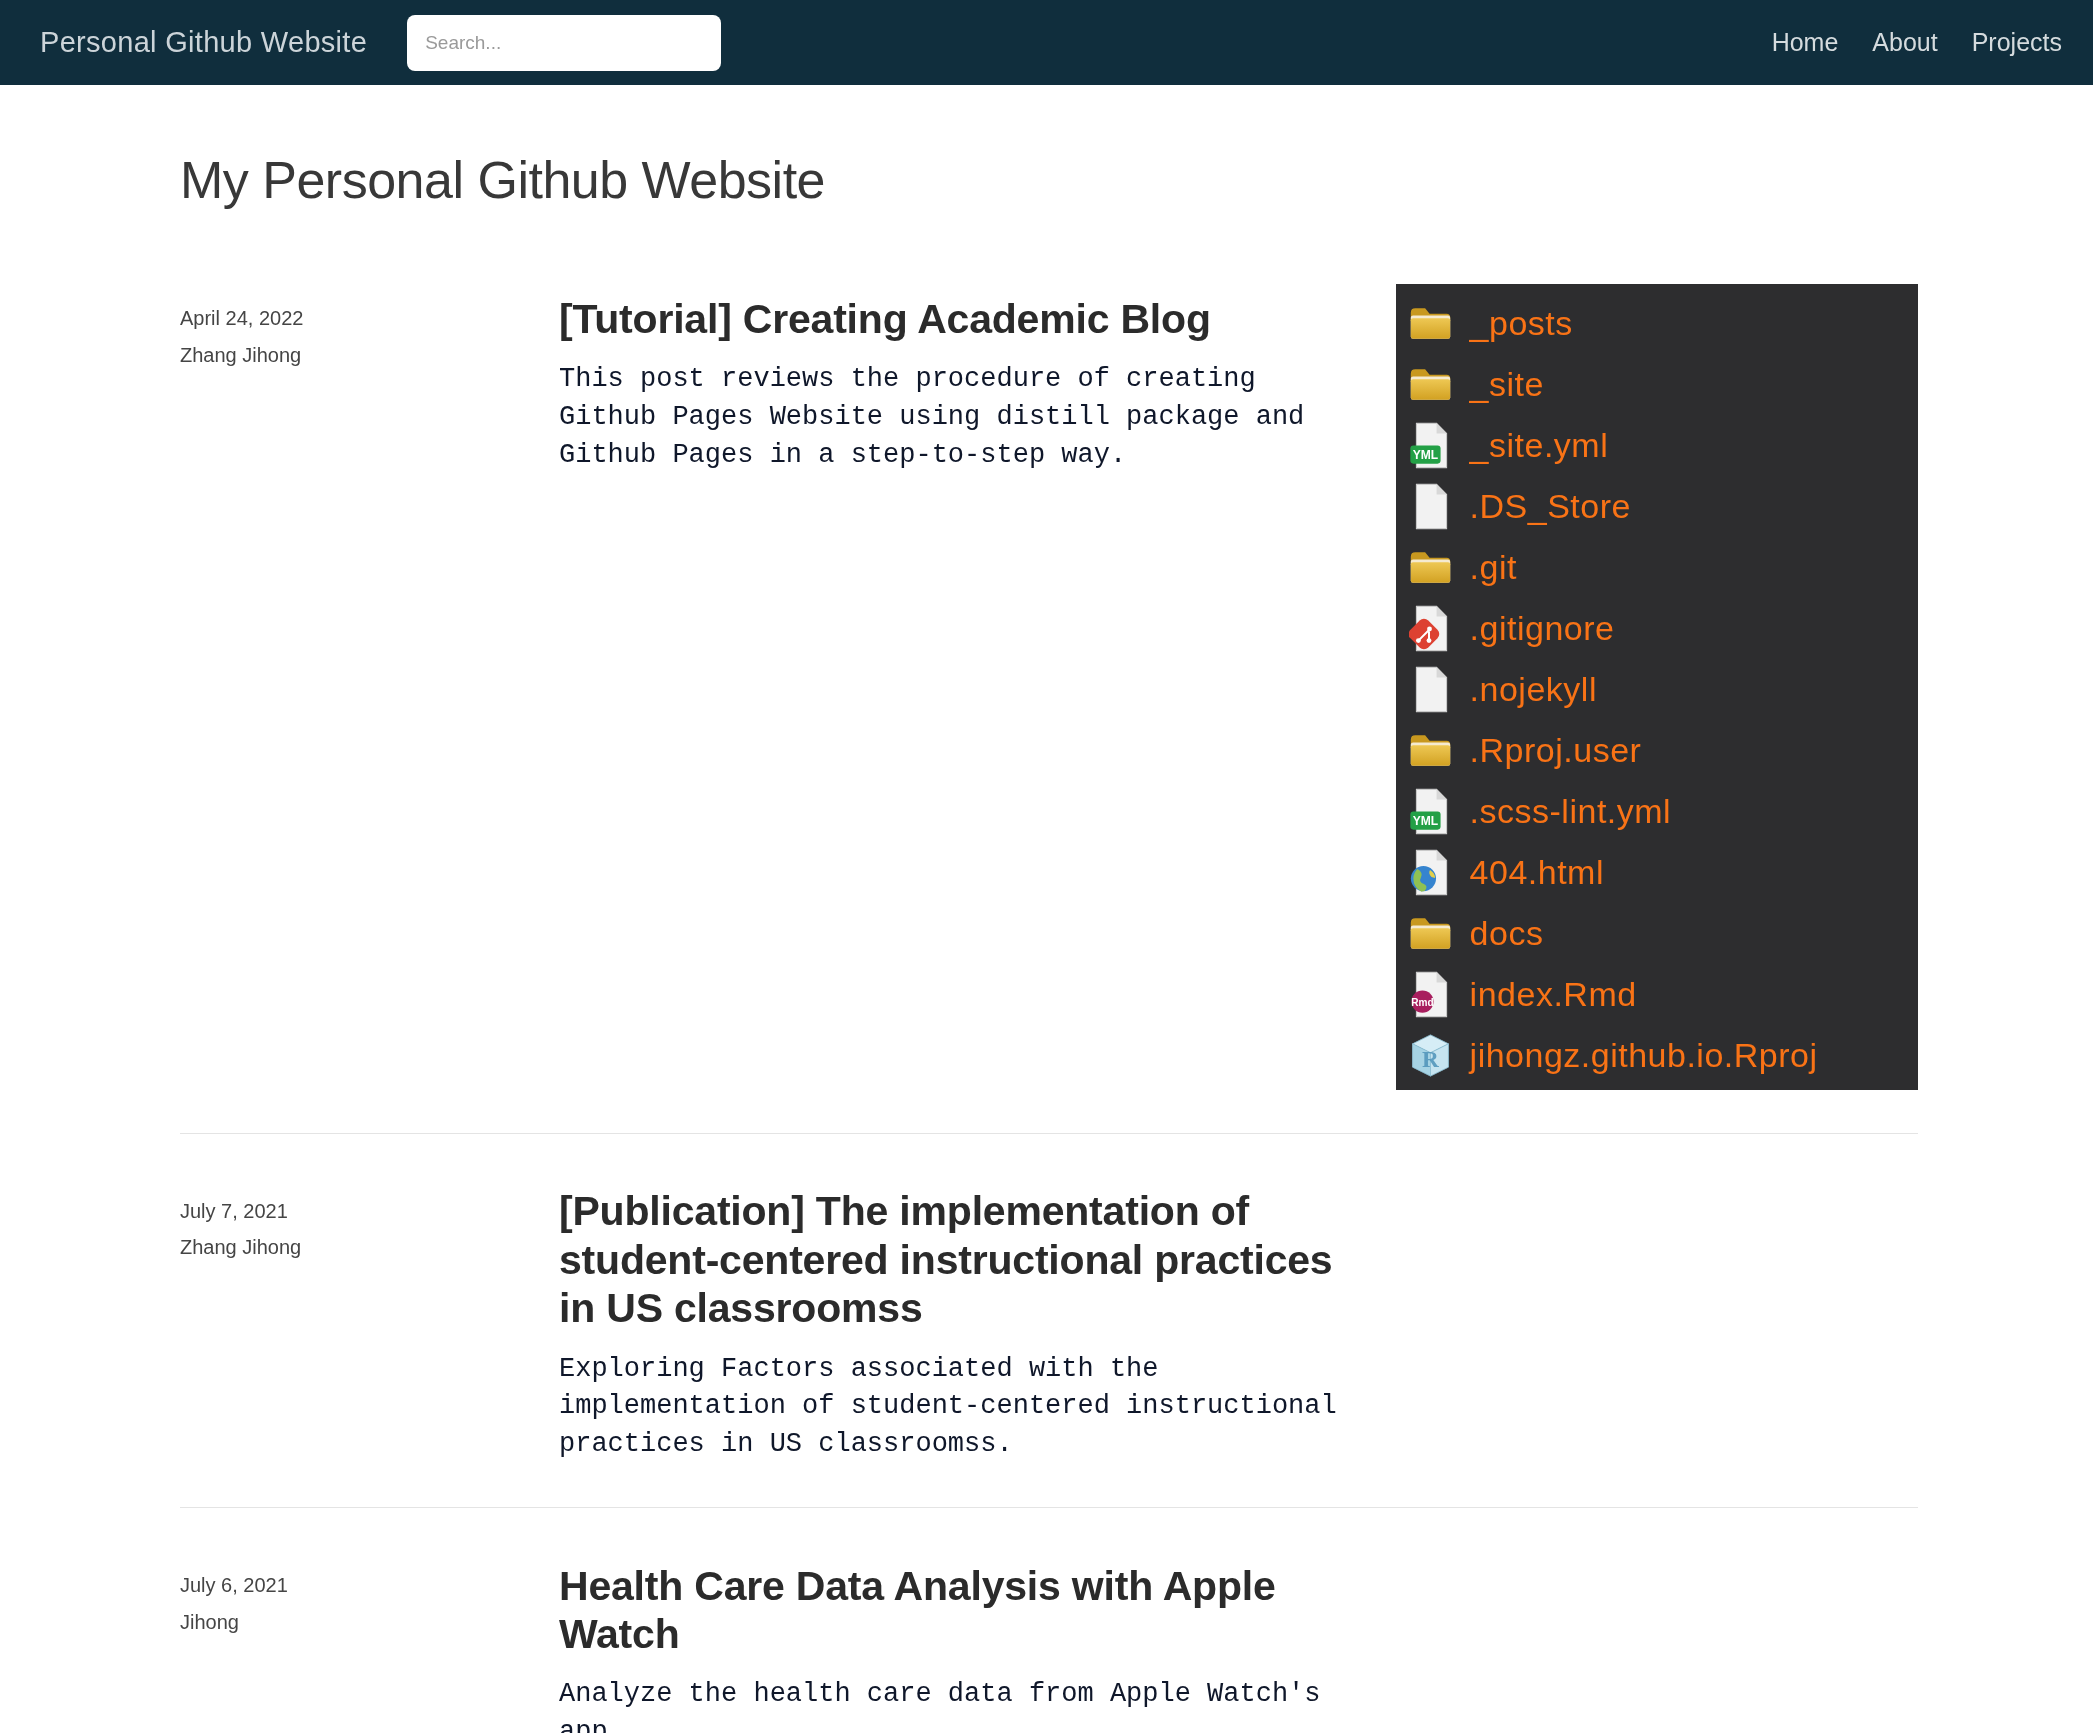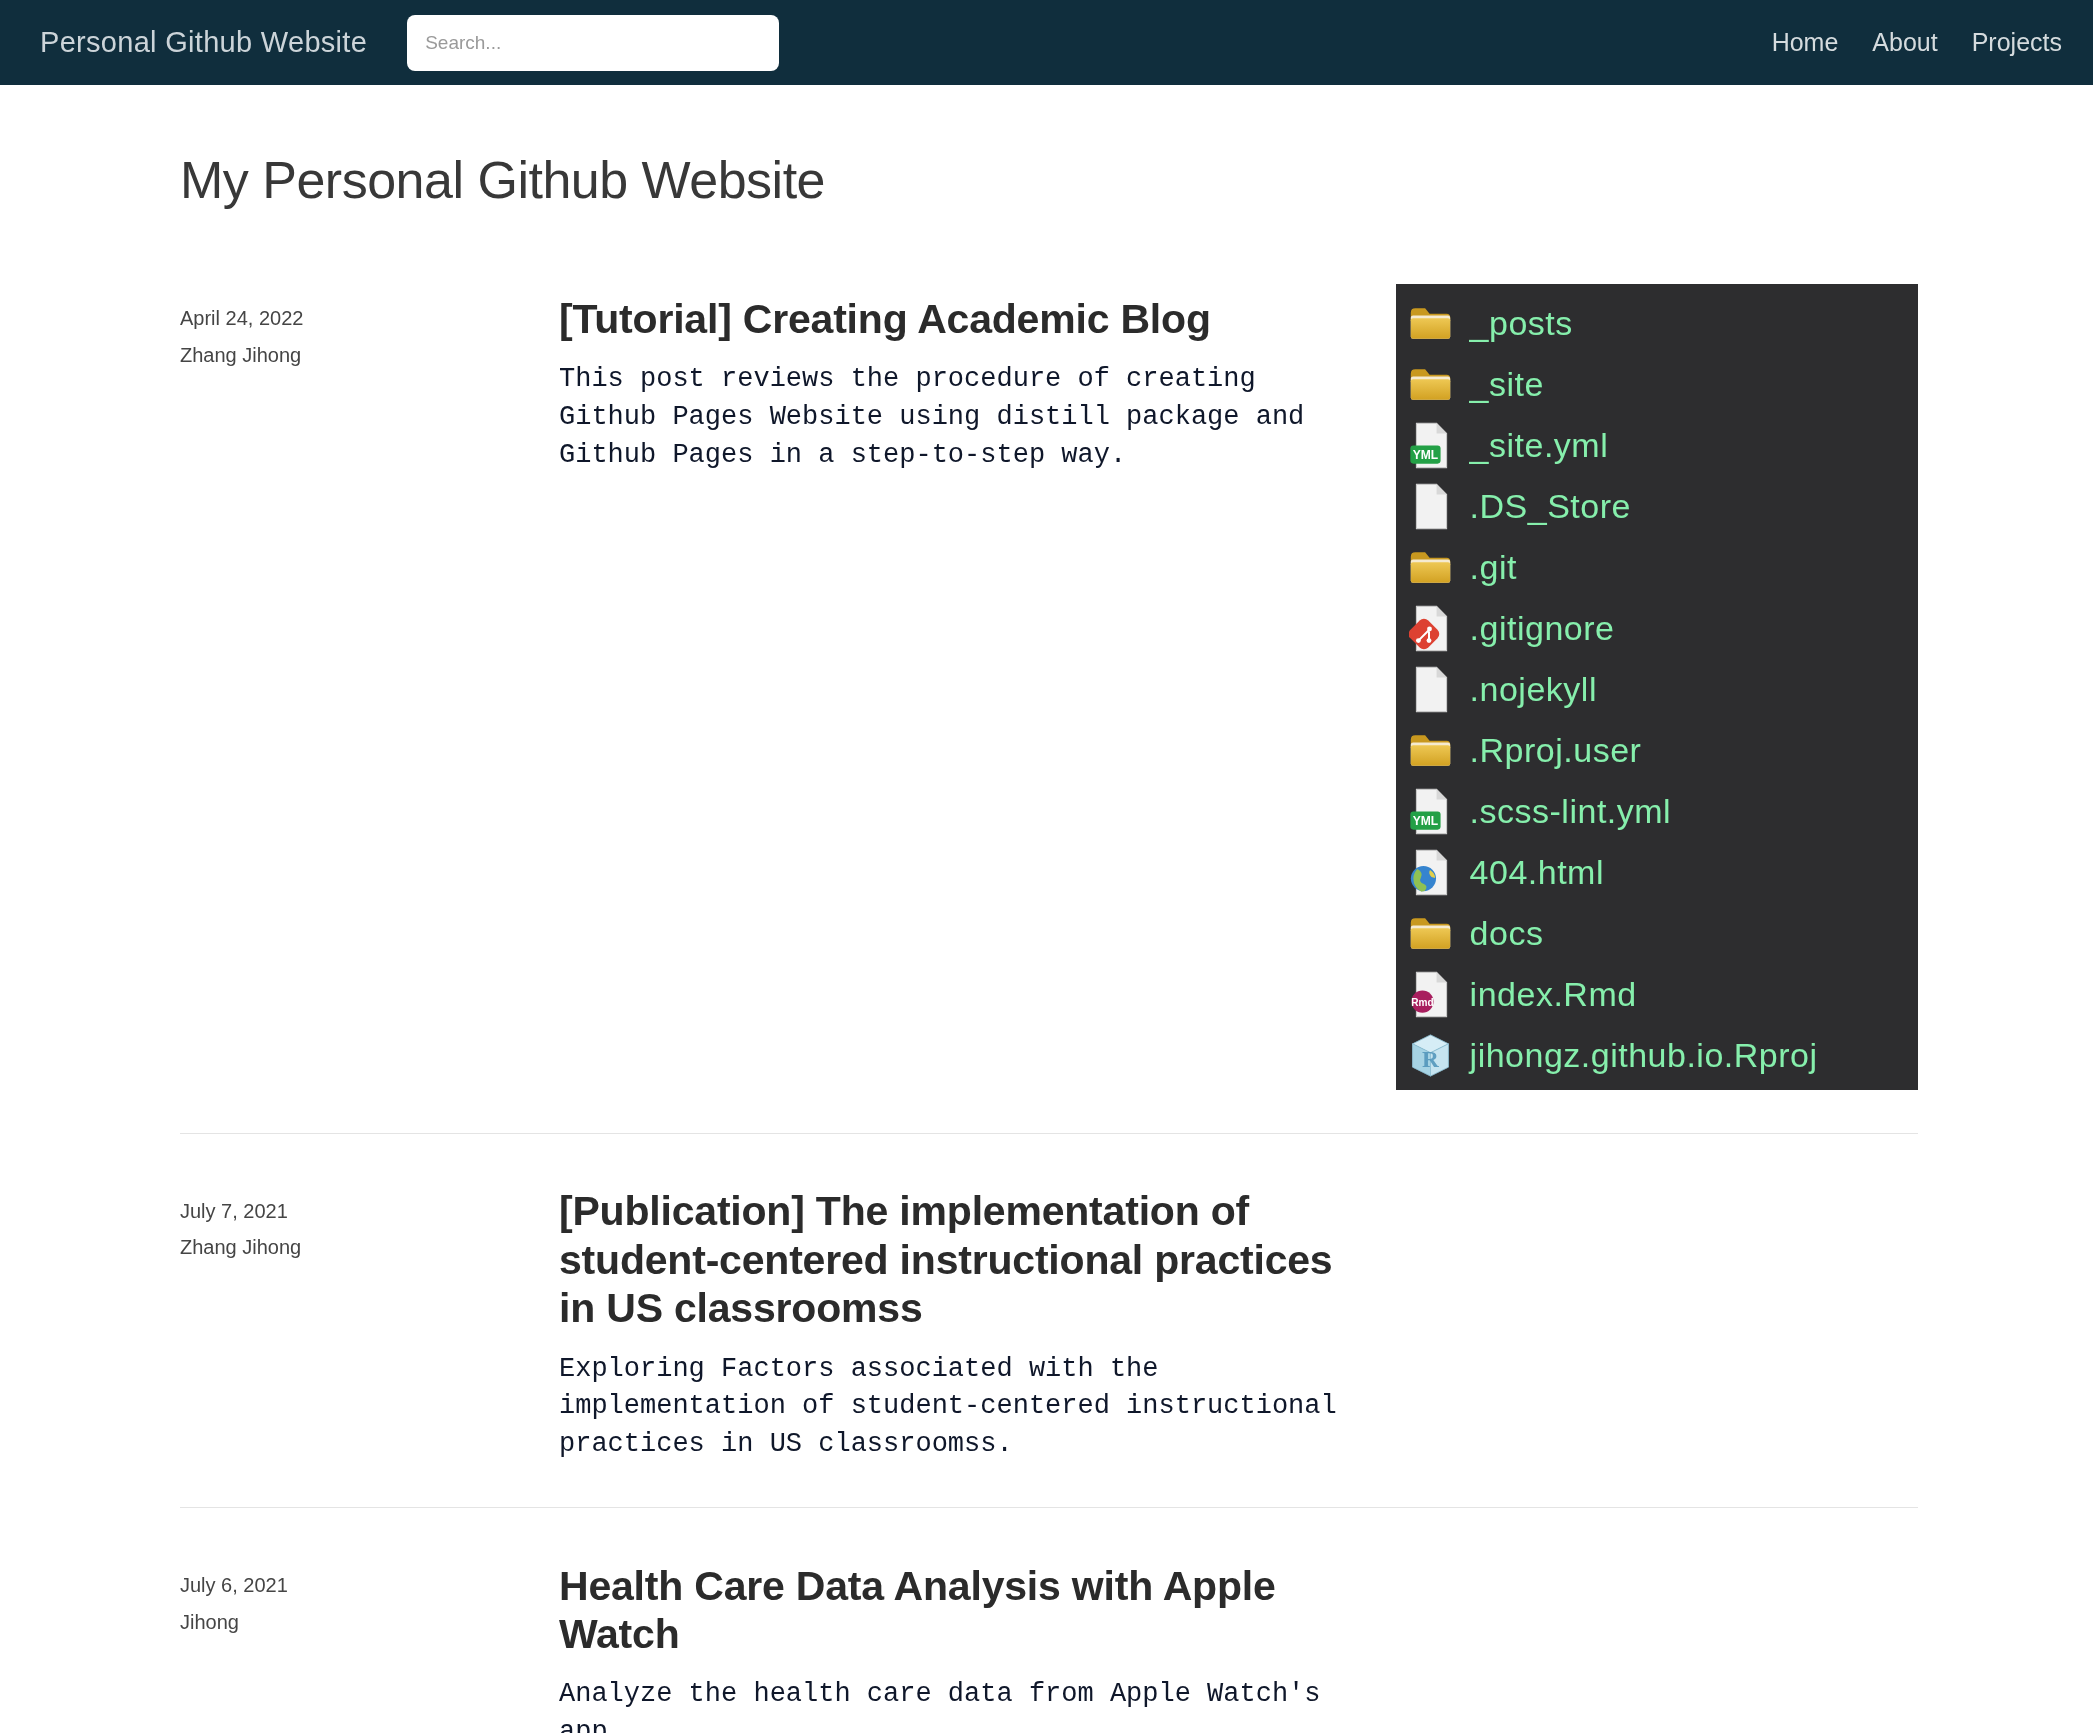--- a/index.html
+++ b/index.html
@@ -13,21 +13,21 @@
   .navbar{
     height:85px;background:#102e3d;
     display:flex;align-items:center;
     padding:0 32px 0 40px;box-sizing:border-box;
   }
   .brand{
     font-size:29px;color:#ccd4d9;text-decoration:none;
     letter-spacing:0.3px;white-space:nowrap;cursor:pointer;
   }
   .search{
-    margin-left:40px;width:372px;height:56px;
+    margin-left:40px;width:314px;height:56px;
     border:none;border-radius:8px;background:#ffffff;
     font-size:19px;padding:0 18px;box-sizing:border-box;
     color:#333;outline:none;font-family:"Liberation Sans",sans-serif;
   }
   .search::placeholder{color:#9a9a9a;}
   .nav-links{margin-left:auto;display:flex;gap:34px;}
   .nav-links a{
     color:#d5dbde;font-size:25px;text-decoration:none;cursor:pointer;white-space:nowrap;
   }
   
@@ -60,21 +60,21 @@
   .thumb{
     margin:0 0 0 auto;width:522px;flex:none;
     background:#2d2d2f;box-sizing:border-box;
   }
   .filelist{
     list-style:none;margin:0;padding:9px 0 3.6px 12.6px;
   }
   .filelist li{height:61px;display:flex;align-items:center;}
   .ficon{width:43px;height:49px;flex:none;margin-right:18px;}
   .fname{
-    font-size:34px;color:#86efac;white-space:nowrap;letter-spacing:0.5px;
+    font-size:34px;color:#f97316;white-space:nowrap;letter-spacing:0.5px;
   }
   svg.defs{position:absolute;width:0;height:0;overflow:hidden;}
 </style>
 </head>
 <body>
 
 <svg class="defs" aria-hidden="true">
   <defs>
     <linearGradient id="fgrad" x1="0" y1="0" x2="0" y2="1">
       <stop offset="0" stop-color="#eec854"></stop>

